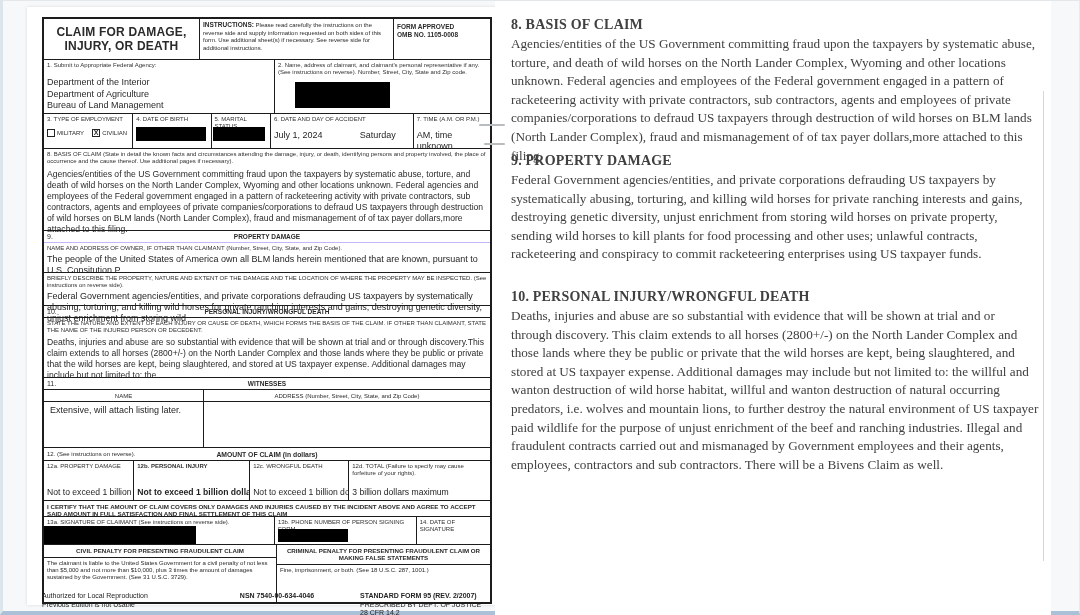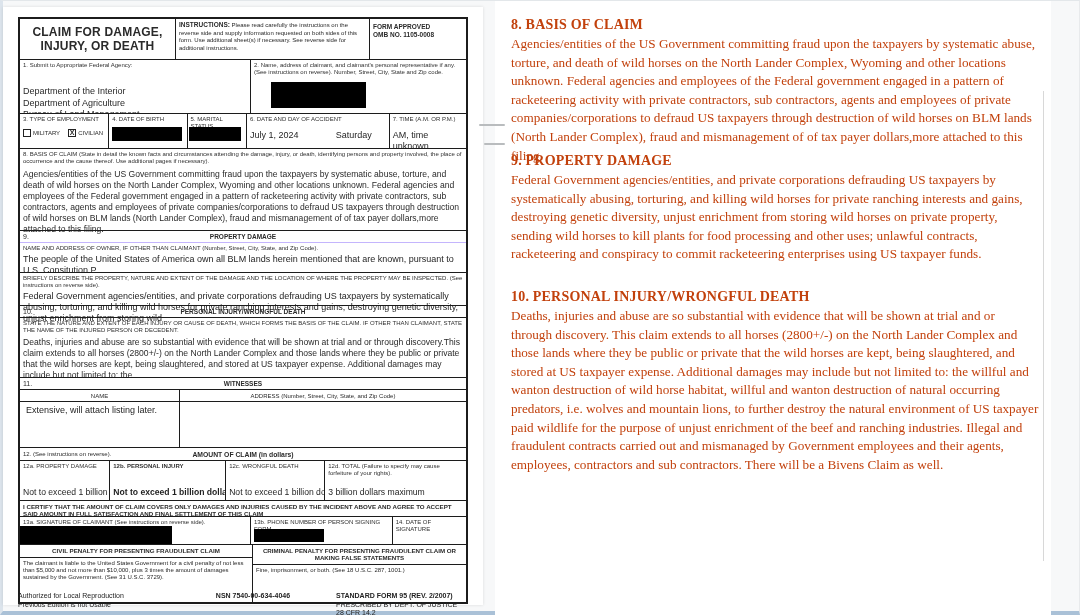--- a/index.html
+++ b/index.html
@@ -8,21 +8,21 @@
     font-family: "Liberation Sans", sans-serif;
     background:#f6f7f8; position:relative; overflow:hidden;
     color:#232323;
   }
   .canvas { position:absolute; inset:0; background:#f7f8f9;
     border-left:3px solid #dce4ec; border-top:1px solid #e3e7ea;
     border-bottom:4px solid #aac1d7; border-right:1px solid #e8eaec; }
 
   
   .page { position:absolute; background:#ffffff; }
-  .left-page  { left:0; top:6px; width:480px; height:598px; box-shadow:0 0 3px rgba(0,0,0,.12); }
+  .left-page  { left:24px; top:6px; width:480px; height:598px; box-shadow:0 0 3px rgba(0,0,0,.12); }
   .right-page { left:492px; top:0; width:556px; height:615px; }
   .page-edge-line { position:absolute; left:1040px; top:90px; width:1px; height:470px; background:#d8d8d8; }
   .annotation-dash { position:absolute; height:2px; background:#b9bcbe; border-radius:1px; }
   .dash1 { left:476px; top:123px; width:26px; }
   .dash2 { left:481px; top:142px; width:21px; }
 
   
   .form { position:absolute; left:15px; top:10px; width:450px;
     border:2px solid #1c1c1c; font-family:"Liberation Sans",sans-serif; color:#2a2a2a; }
   .row { display:flex; border-top:1px solid #1c1c1c; }
@@ -39,21 +39,21 @@
   .r-head { height:40px; }
   .c-title { width:155px; display:flex; align-items:center; justify-content:center; }
   .form-title { font-size:12px; font-weight:bold; text-align:center; line-height:14px; letter-spacing:.2px; }
   .c-instr { flex:1; }
   .instr-text { font-size:6px; line-height:7.5px; }
   .instr-text b { font-size:6.5px; }
   .c-omb { width:97px; font-size:6.5px; font-weight:bold; line-height:8px; padding-top:4px; }
 
   .r-b { height:54px; }
   .c-box1 { width:230px; position:relative; }
-  .agency-lines { margin-top:17px; }
+  .agency-lines { margin-top:8px; }
   .agency-lines div { font-size:9px; line-height:11.5px; }
   .c-box2 { flex:1; position:relative; }
   .box2-redact { position:absolute; left:20px; top:22px; width:95px; height:26px; }
 
   .r-c { height:35px; }
   .c3 { width:89px; } .c4 { width:79px; position:relative; } .c5 { width:60px; position:relative; }
   .c6 { width:144px; } .c7 { width:78px; }
   .cb-row { display:flex; gap:8px; margin-top:6px; align-items:center; }
   .cb { display:flex; align-items:center; gap:2px; font-size:6px; }
   .cb .box { width:8px; height:8px; border:1px solid #222; display:flex; align-items:center;
@@ -108,21 +108,21 @@
   .pen-body { font-size:6px; line-height:7px; padding:2px 3px; border-top:1px solid #1c1c1c; flex:1; }
 
   .form-footer { position:absolute; left:15px; top:585px; width:450px; display:flex; font-size:7px; }
   .ff-left { width:170px; line-height:8.5px; }
   .ff-nsn { width:130px; font-weight:bold; text-align:center; }
   .ff-right { flex:1; text-align:left; padding-left:18px; line-height:8.5px; }
   .ff-right .b { font-weight:bold; }
 
   
   .typed { position:absolute; left:16px; width:528px;
-    font-family:"Liberation Serif", serif; color:#c2410c; }
+    font-family:"Liberation Serif", serif; color:#404040; }
   .typed h2 { font-size:14px; font-weight:bold; margin-bottom:2px; letter-spacing:.2px; }
   .typed p { font-size:13.2px; line-height:18.6px; text-align:left; }
   .sec8  { top:16px; }
   .sec9  { top:152px; }
   .sec10 { top:288px; }
 </style>
 </head>
 <body>
 
 <div class="canvas">

